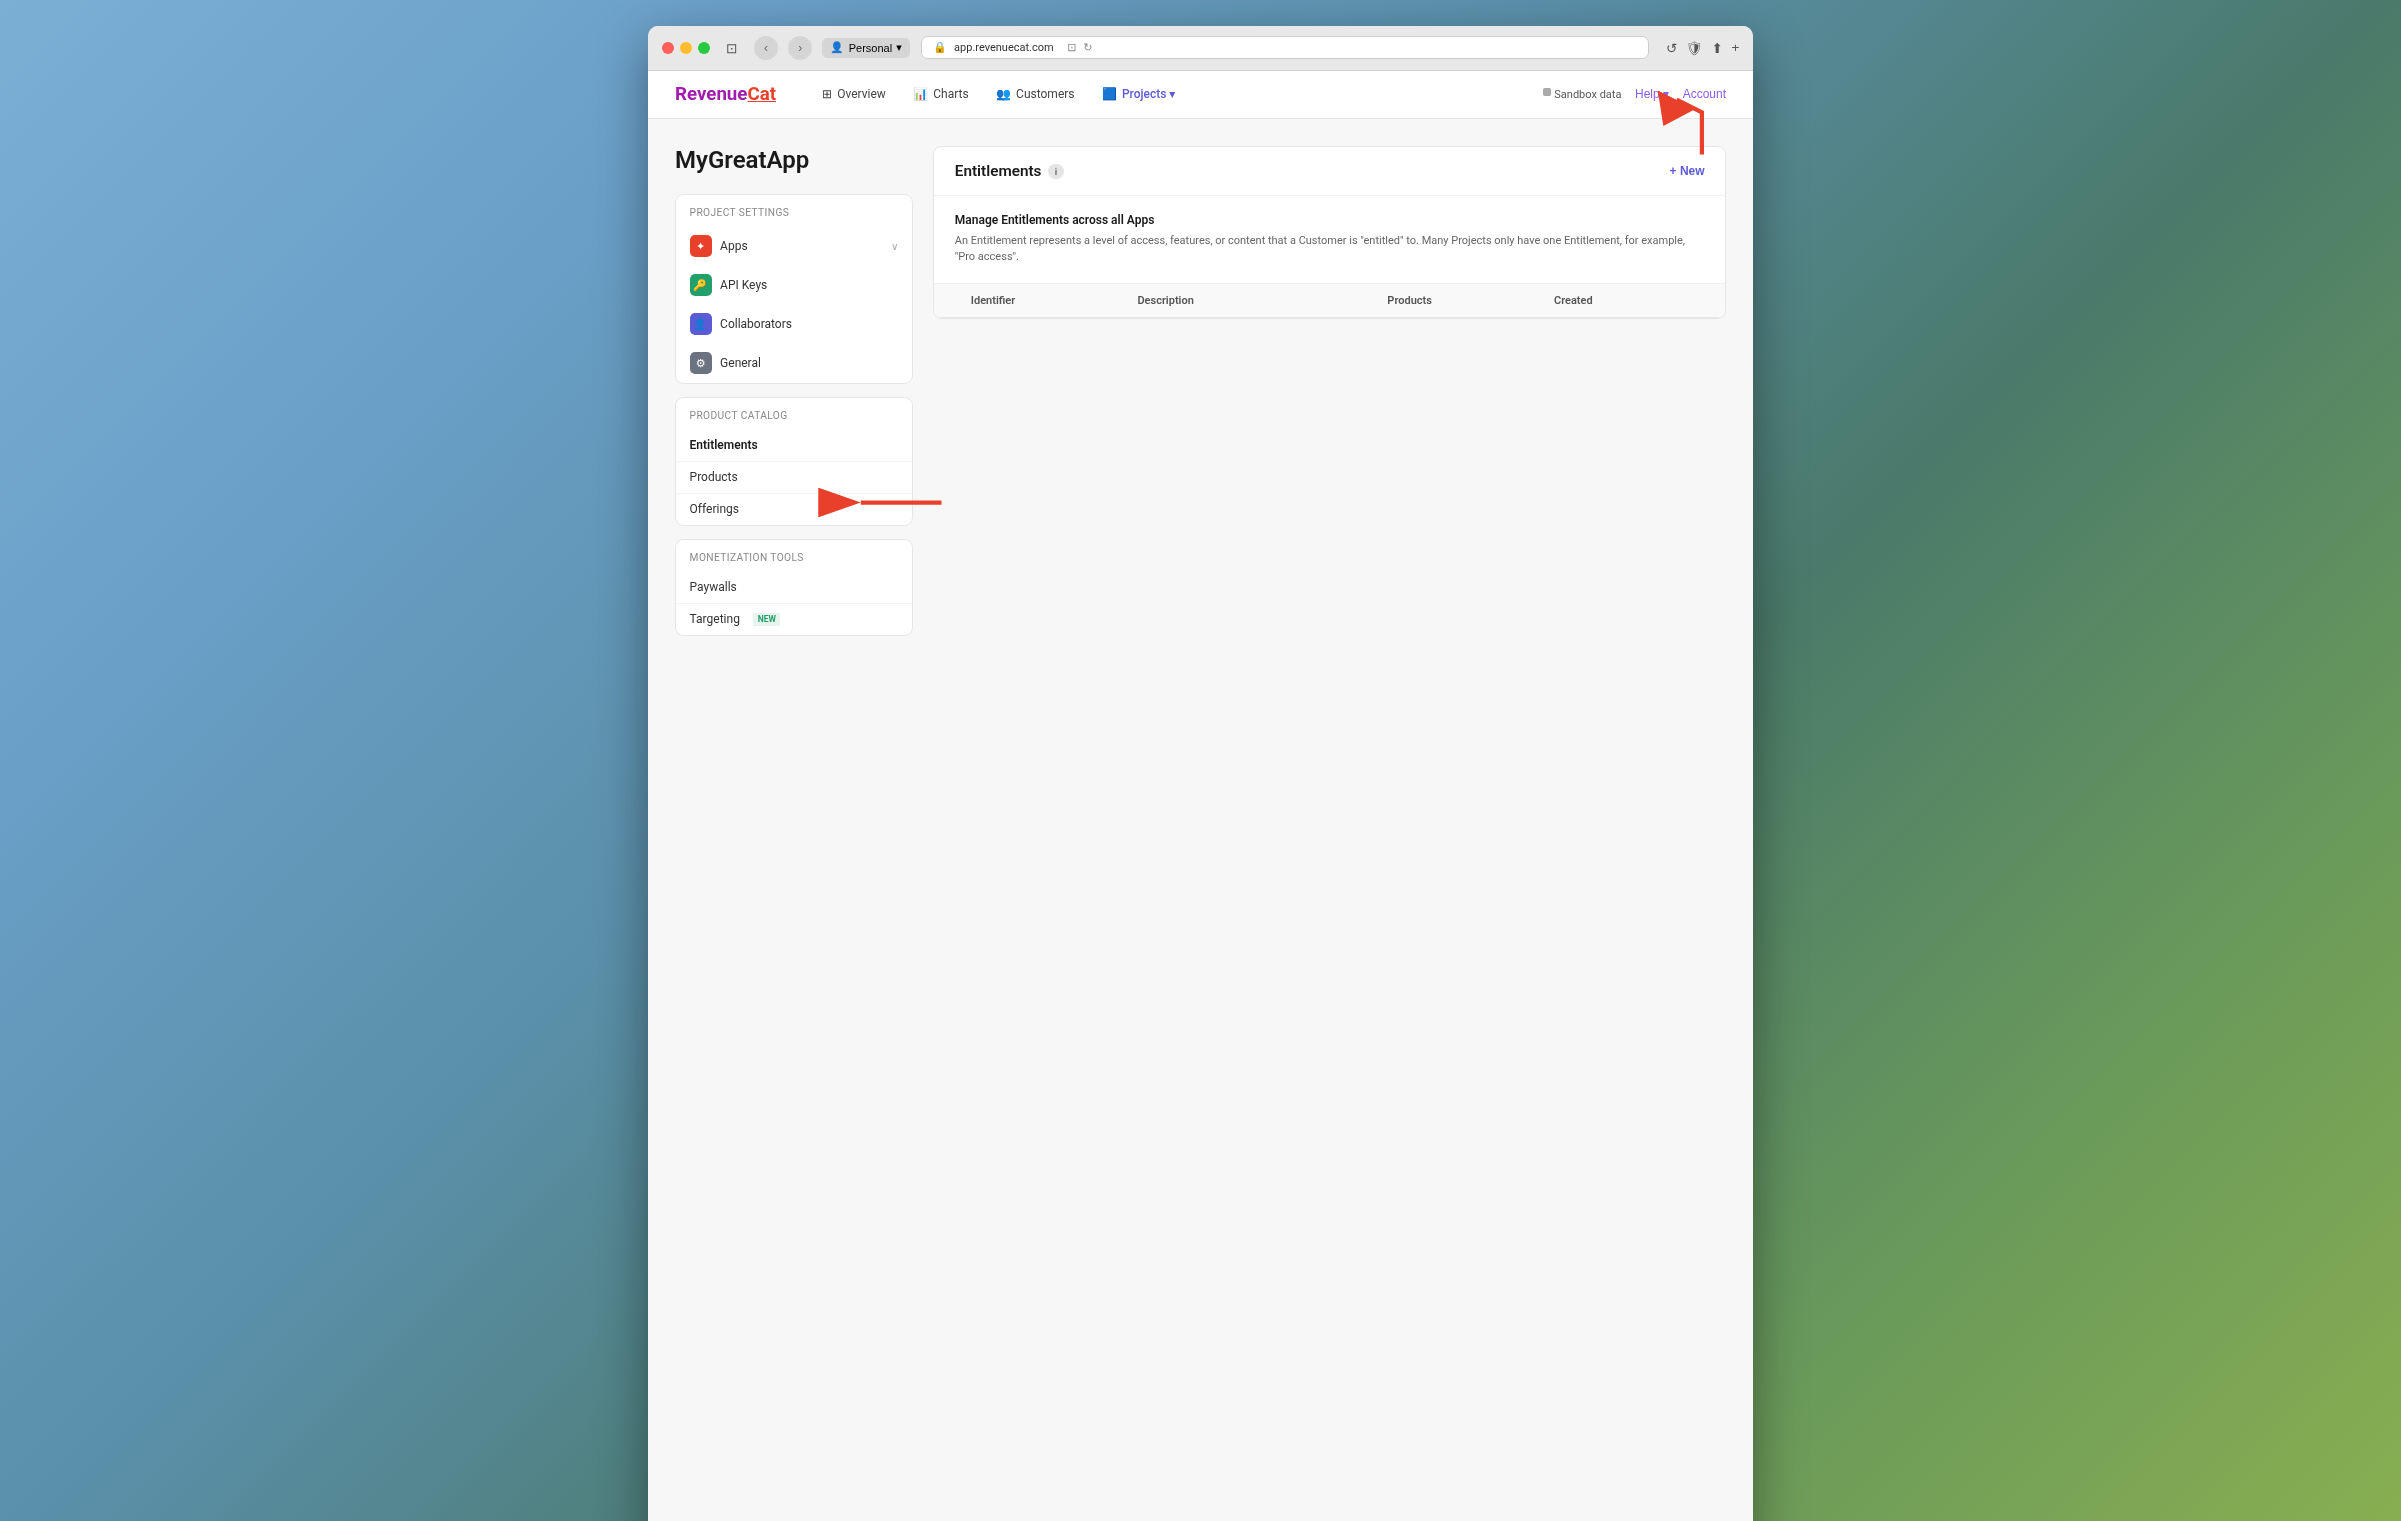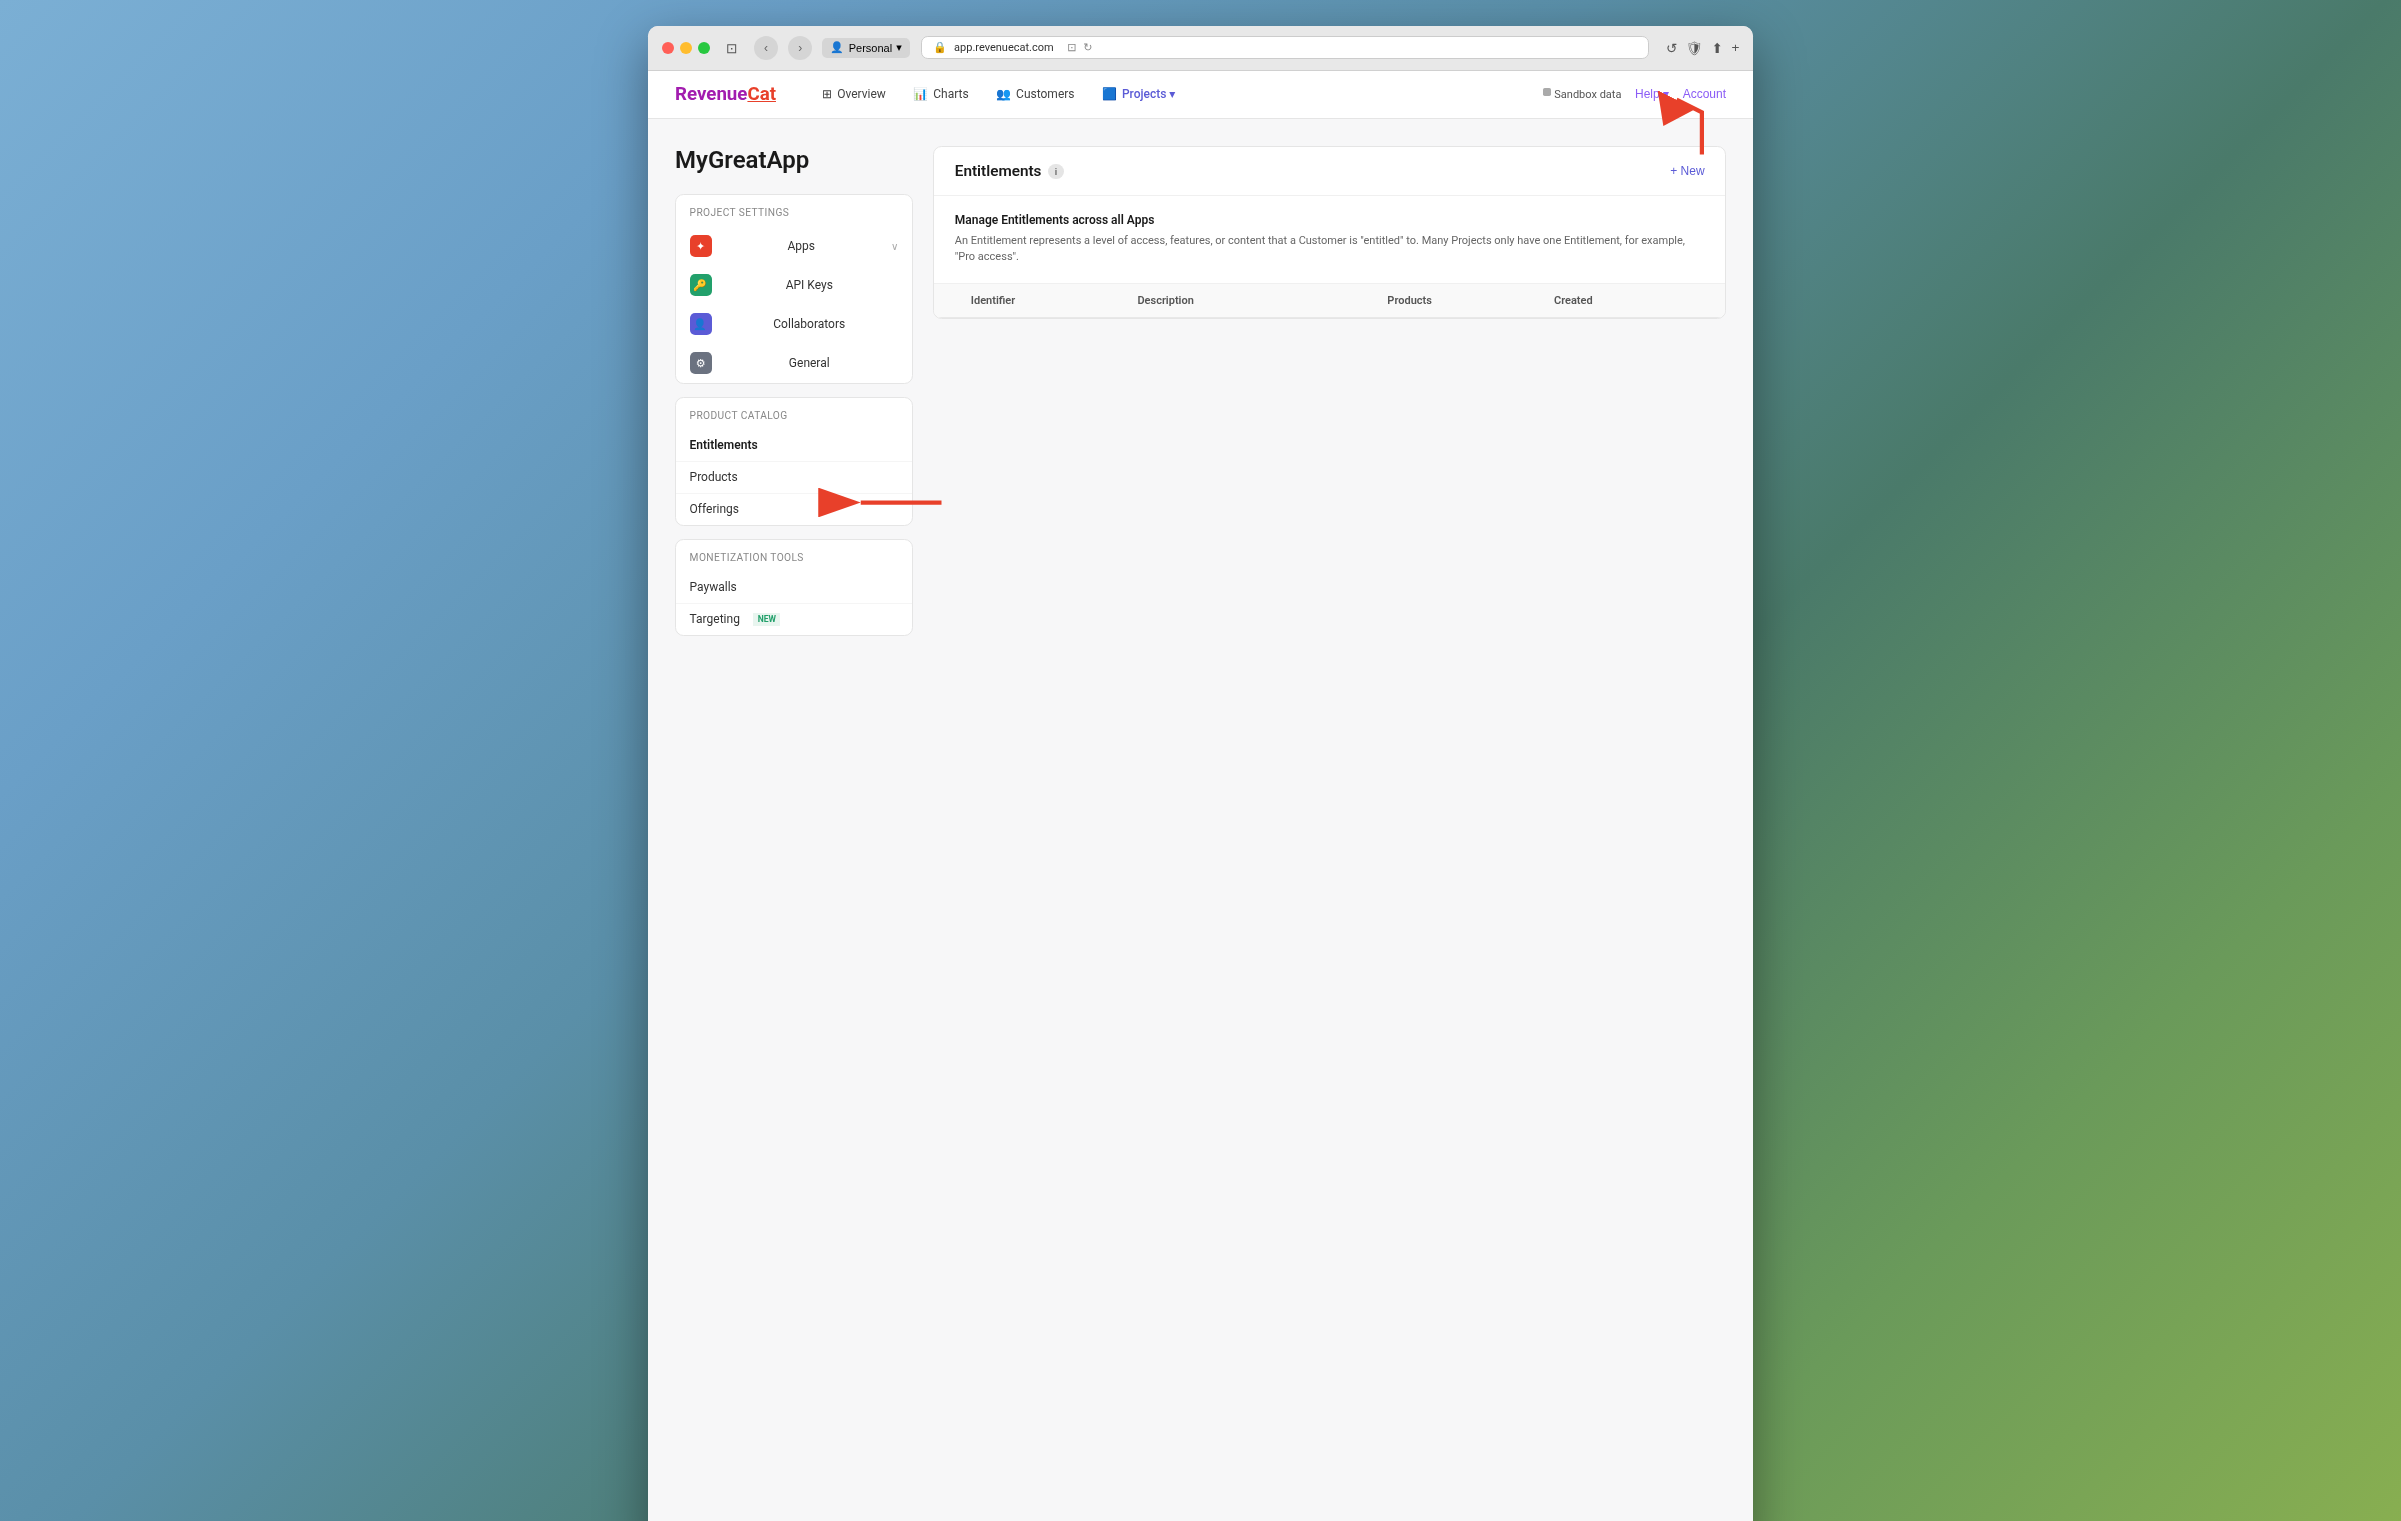--- a/index.html
+++ b/index.html
@@ -247,21 +247,21 @@
       justify-content: center;
       font-size: 12px;
       flex-shrink: 0;
     }
 
     .icon-red { background: #e8402a; }
     .icon-green { background: #22a06b; }
     .icon-blue { background: #5b5bd6; }
     .icon-gray { background: #6b7280; }
 
-    .sidebar-item-label { flex: 1; text-align: center; }
+    .sidebar-item-label { flex: 1; }
     .sidebar-chevron { color: #aaa; font-size: 10.2px; }
 
     
     .main-panel {
       flex: 1;
     }
 
     .panel-card {
       background: white;
       border-radius: 8.5px;
@@ -298,21 +298,21 @@
       color: #666;
       cursor: pointer;
     }
 
     .new-btn {
       background: none;
       border: none;
       color: #5b5bd6;
       font-size: 12px;
       cursor: pointer;
-      font-weight: 400;
+      font-weight: 700;
       display: flex;
       align-items: center;
       gap: 3.4px;
     }
 
     .description-box {
       padding: 17px 20.4px;
       border-bottom: 0.8px solid #f0f0f0;
     }
 

